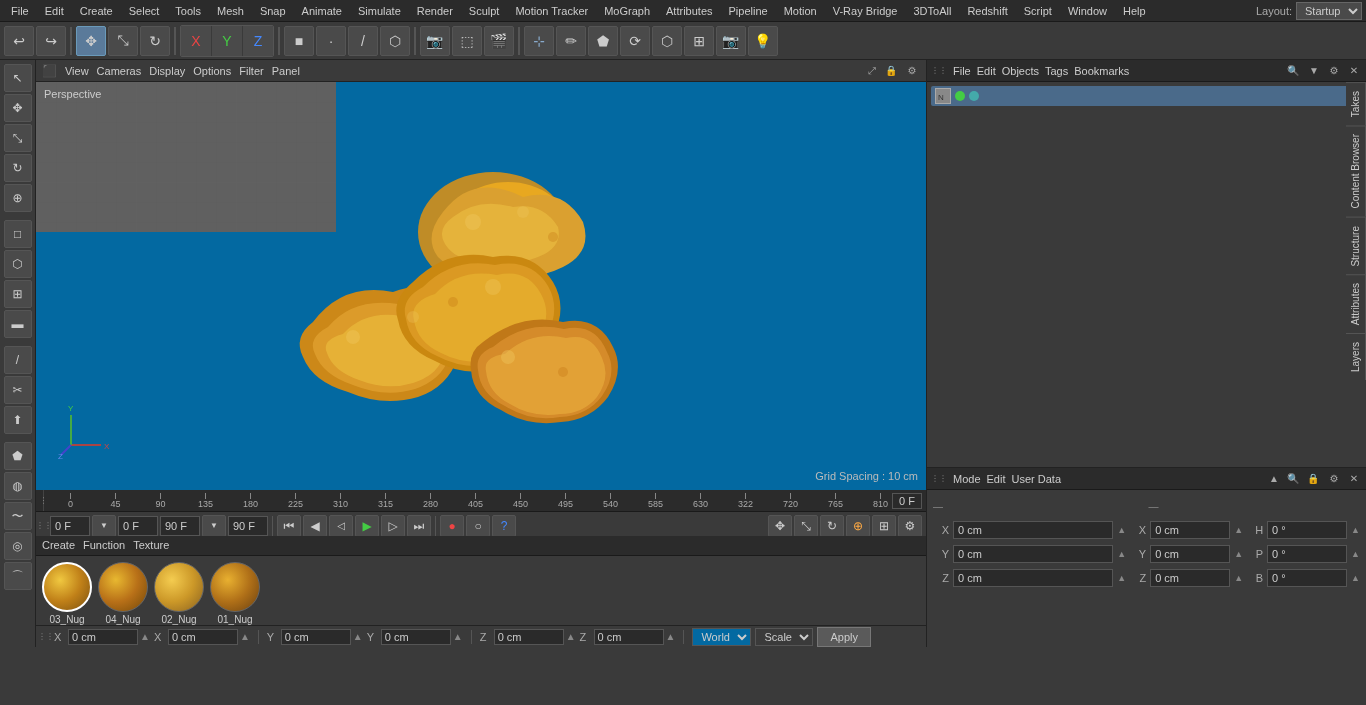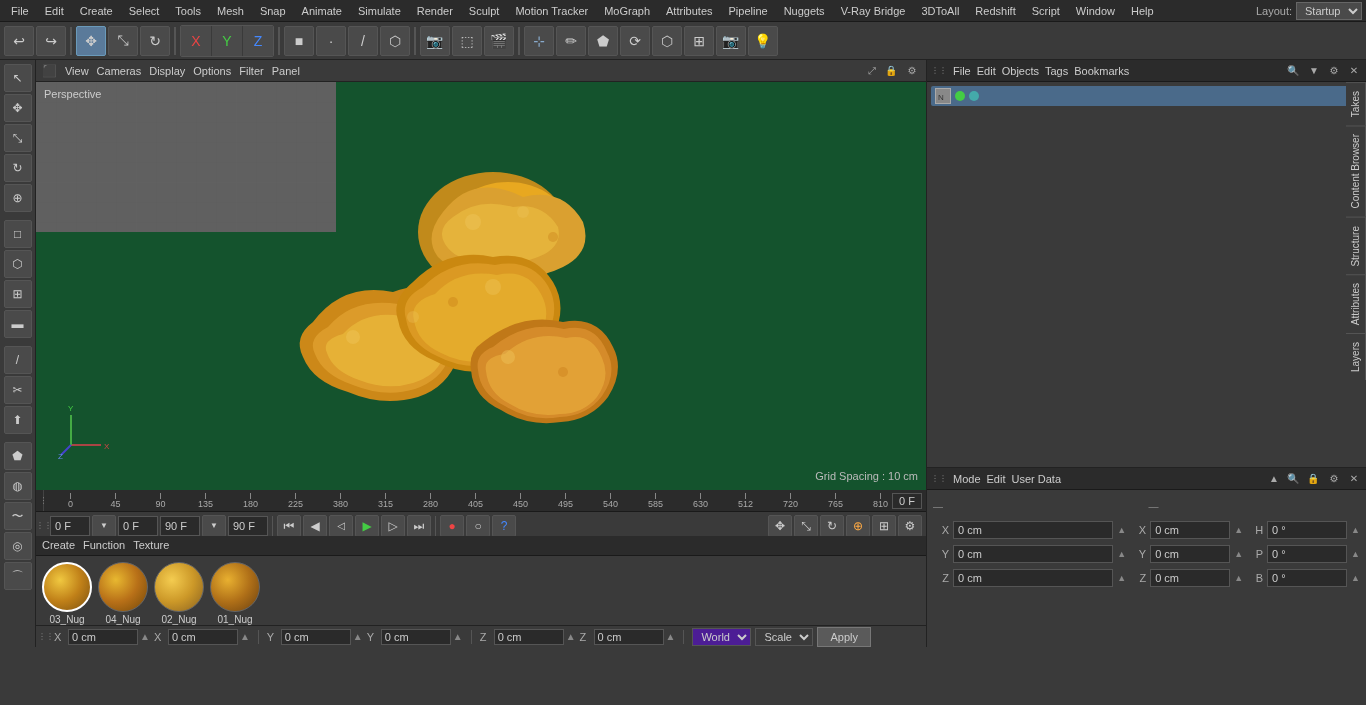--- a/index.html
+++ b/index.html
@@ -27,21 +27,21 @@
     #left-sidebar { width: 36px; background: #3a3a3a; border-right: 1px solid #222; display: flex; flex-direction: column; align-items: center; padding: 4px 2px; gap: 2px; }
     .side-btn { width: 28px; height: 28px; background: #4a4a4a; border: 1px solid #555; display: flex; align-items: center; justify-content: center; cursor: pointer; color: #ccc; font-size: 12px; border-radius: 2px; }
 
     
     #viewport-area { flex: 1; display: flex; flex-direction: column; min-width: 0; }
     #viewport-top-bar { display: flex; align-items: center; background: #3a3a3a; height: 22px; border-bottom: 1px solid #222; padding: 0 6px; gap: 8px; }
     .vp-menu { color: #ccc; cursor: pointer; font-size: 11px; }
     #viewport-icons-right { margin-left: auto; display: flex; gap: 4px; }
     .vp-icon { width: 16px; height: 16px; display: flex; align-items: center; justify-content: center; cursor: pointer; color: #aaa; font-size: 10px; }
 
-    #viewport-canvas { flex: 1; position: relative; background: #14532d; overflow: hidden; }
+    #viewport-canvas { flex: 1; position: relative; background: #0369a1; overflow: hidden; }
     #viewport-label { position: absolute; top: 6px; left: 8px; color: #ccc; font-size: 11px; }
     #grid-spacing { position: absolute; bottom: 8px; right: 8px; color: #bbb; font-size: 11px; }
 
     
     #grid-bg { position: absolute; inset: 0; }
 
     
     #nuggets-svg { position: absolute; top: 50%; left: 50%; transform: translate(-60%, -45%); width: 380px; height: 320px; }
 
     
@@ -98,21 +98,21 @@
     .mat-label { color: #ccc; font-size: 10px; max-width: 54px; overflow: hidden; text-overflow: ellipsis; white-space: nowrap; }
     .mat-item.selected .mat-thumb { border: 2px solid #fff; }
 
     
     #coord-bar { display: flex; align-items: center; background: #3a3a3a; padding: 2px 6px; gap: 4px; border-top: 1px solid #222; height: 22px; }
     .coord-group { display: flex; align-items: center; gap: 2px; }
     .coord-label { color: #aaa; font-size: 11px; width: 12px; }
     .coord-field { background: #2a2a2a; border: 1px solid #555; height: 16px; width: 70px; display: flex; align-items: center; padding: 0 3px; color: #ccc; font-size: 11px; }
     .coord-arrow { color: #888; font-size: 10px; cursor: pointer; }
     .coord-separator { width: 1px; height: 14px; background: #555; margin: 0 4px; }
-    #world-dropdown { background: #4c1d95; border: 1px solid #555; color: #ccc; font-size: 11px; padding: 1px 4px; height: 18px; cursor: pointer; }
+    #world-dropdown { background: #0369a1; border: 1px solid #555; color: #ccc; font-size: 11px; padding: 1px 4px; height: 18px; cursor: pointer; }
     #scale-dropdown { background: #3a3a3a; border: 1px solid #555; color: #ccc; font-size: 11px; padding: 1px 4px; height: 18px; cursor: pointer; }
     #apply-btn { background: #5a5a5a; border: 1px solid #777; color: #ccc; font-size: 11px; padding: 2px 12px; cursor: pointer; height: 20px; text-align: center; }
 
     
     #status-bar { display: flex; align-items: center; background: #2b2b2b; height: 18px; padding: 0 8px; border-top: 1px solid #1a1a1a; }
     #status-text { color: #bbb; font-size: 11px; }
 
     
     #right-tabs-container { position: absolute; right: 0; top: 22px; display: flex; flex-direction: column; }
     .vtab { writing-mode: vertical-rl; transform: rotate(180deg); background: #3a3a3a; border-left: 1px solid #555; border-bottom: 1px solid #555; padding: 8px 4px; cursor: pointer; color: #ccc; font-size: 10px; white-space: nowrap; }
@@ -131,21 +131,21 @@
     <div class="menu-item">Mesh</div>
     <div class="menu-item">Snap</div>
     <div class="menu-item">Animate</div>
     <div class="menu-item">Simulate</div>
     <div class="menu-item">Render</div>
     <div class="menu-item">Sculpt</div>
     <div class="menu-item">Motion Tracker</div>
     <div class="menu-item">MoGraph</div>
     <div class="menu-item">Attributes</div>
     <div class="menu-item">Pipeline</div>
-    <div class="menu-item">Nuggets</div>
+    <div class="menu-item">Motion</div>
     <div class="menu-item">V-Ray Bridge</div>
     <div class="menu-item">3DToAll</div>
     <div class="menu-item">Redshift</div>
     <div class="menu-item">Script</div>
     <div class="menu-item">Window</div>
     <div class="menu-item">Help</div>
     <div id="layout-right">
       <span id="layout-label">Layout:</span>
       <select id="layout-dropdown">
         <option>Startup</option>
@@ -316,21 +316,21 @@
           <div class="ruler-mark">
               <div class="ruler-tick"></div>
               <span class="ruler-num">180</span>
             </div>
           <div class="ruler-mark">
               <div class="ruler-tick"></div>
               <span class="ruler-num">225</span>
             </div>
           <div class="ruler-mark">
               <div class="ruler-tick"></div>
-              <span class="ruler-num">380</span>
+              <span class="ruler-num">310</span>
             </div>
           <div class="ruler-mark">
               <div class="ruler-tick"></div>
               <span class="ruler-num">315</span>
             </div>
           <div class="ruler-mark">
               <div class="ruler-tick"></div>
               <span class="ruler-num">280</span>
             </div>
           <div class="ruler-mark">
@@ -352,21 +352,21 @@
           <div class="ruler-mark">
               <div class="ruler-tick"></div>
               <span class="ruler-num">585</span>
             </div>
           <div class="ruler-mark">
               <div class="ruler-tick"></div>
               <span class="ruler-num">630</span>
             </div>
           <div class="ruler-mark">
               <div class="ruler-tick"></div>
-              <span class="ruler-num">512</span>
+              <span class="ruler-num">322</span>
             </div>
           <div class="ruler-mark">
               <div class="ruler-tick"></div>
               <span class="ruler-num">720</span>
             </div>
           <div class="ruler-mark">
               <div class="ruler-tick"></div>
               <span class="ruler-num">765</span>
             </div>
           <div class="ruler-mark">

